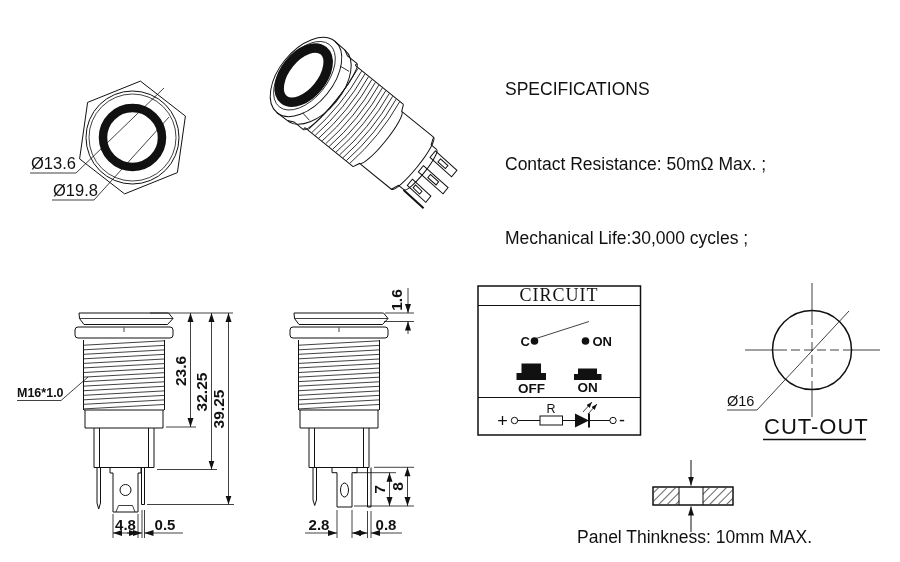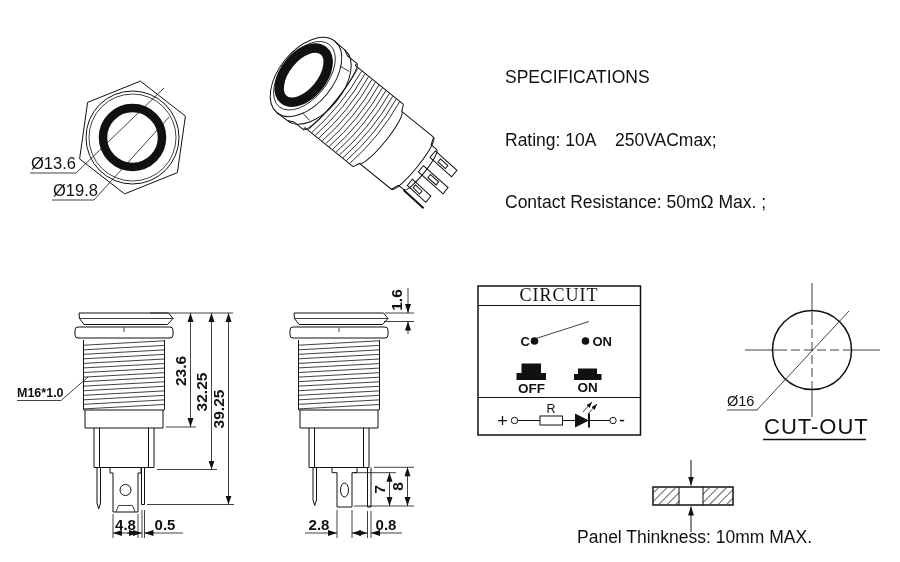--- a/index.html
+++ b/index.html
@@ -20,21 +20,21 @@
   .ctitle{font:400 18px "Liberation Serif",serif;letter-spacing:1px;}
   .csmall{font:600 13px "Liberation Sans",sans-serif;}
   .cbtn{font:600 13.5px "Liberation Sans",sans-serif;}
   .cpm{font:400 18px "Liberation Sans",sans-serif;}
   .cr{font:400 12.5px "Liberation Sans",sans-serif;}
   .o16{font:400 14.5px "Liberation Sans",sans-serif;}
   .cut{font:400 22px "Liberation Sans",sans-serif;letter-spacing:1px;}
   .cap17{font:400 17.5px "Liberation Sans",sans-serif;}
   .spec{position:absolute;left:505px;top:25px;color:#111;white-space:pre;
         font:400 17.5px/20.9px "Liberation Sans",sans-serif;}
-  .spec-line{height:20.9px;}
+  .spec-line{height:20.9px;margin-top:12px;}
 </style>
 </head>
 <body>
 
 <div id="stage">
 
 <svg width="900" height="562" viewBox="0 0 900 562">
   <defs>
     <marker id="arrE" markerWidth="10" markerHeight="7" refX="9" refY="3" orient="auto" markerUnits="userSpaceOnUse">
       <path d="M0,0 L9,3 L0,6 Z" fill="#111" stroke="none"></path>
@@ -300,19 +300,19 @@
     <line class="s" x1="679" y1="487" x2="679" y2="505"></line>
     <line class="s" x1="703" y1="487" x2="703" y2="505"></line>
     <line class="s" x1="691" y1="460" x2="691" y2="485.5" marker-end="url(#arrE)"></line>
     <line class="s" x1="691" y1="532" x2="691" y2="506.5" marker-end="url(#arrE)"></line>
     <text class="cap17" x="577" y="543">Panel Thinkness: 10mm MAX.</text>
   </g>
 </svg>
 
   <div class="spec">
     <div class="spec-line">SPECIFICATIONS</div>
-    <div class="spec-line">Rating: 10A    250VACmax;</div>
     <div class="spec-line">Contact Resistance: 50mΩ Max. ;</div>
+    <div class="spec-line">Mechanical Life:30,000 cycles ;</div>
     
     
     
   </div>
 </div>
 
 </body></html>

